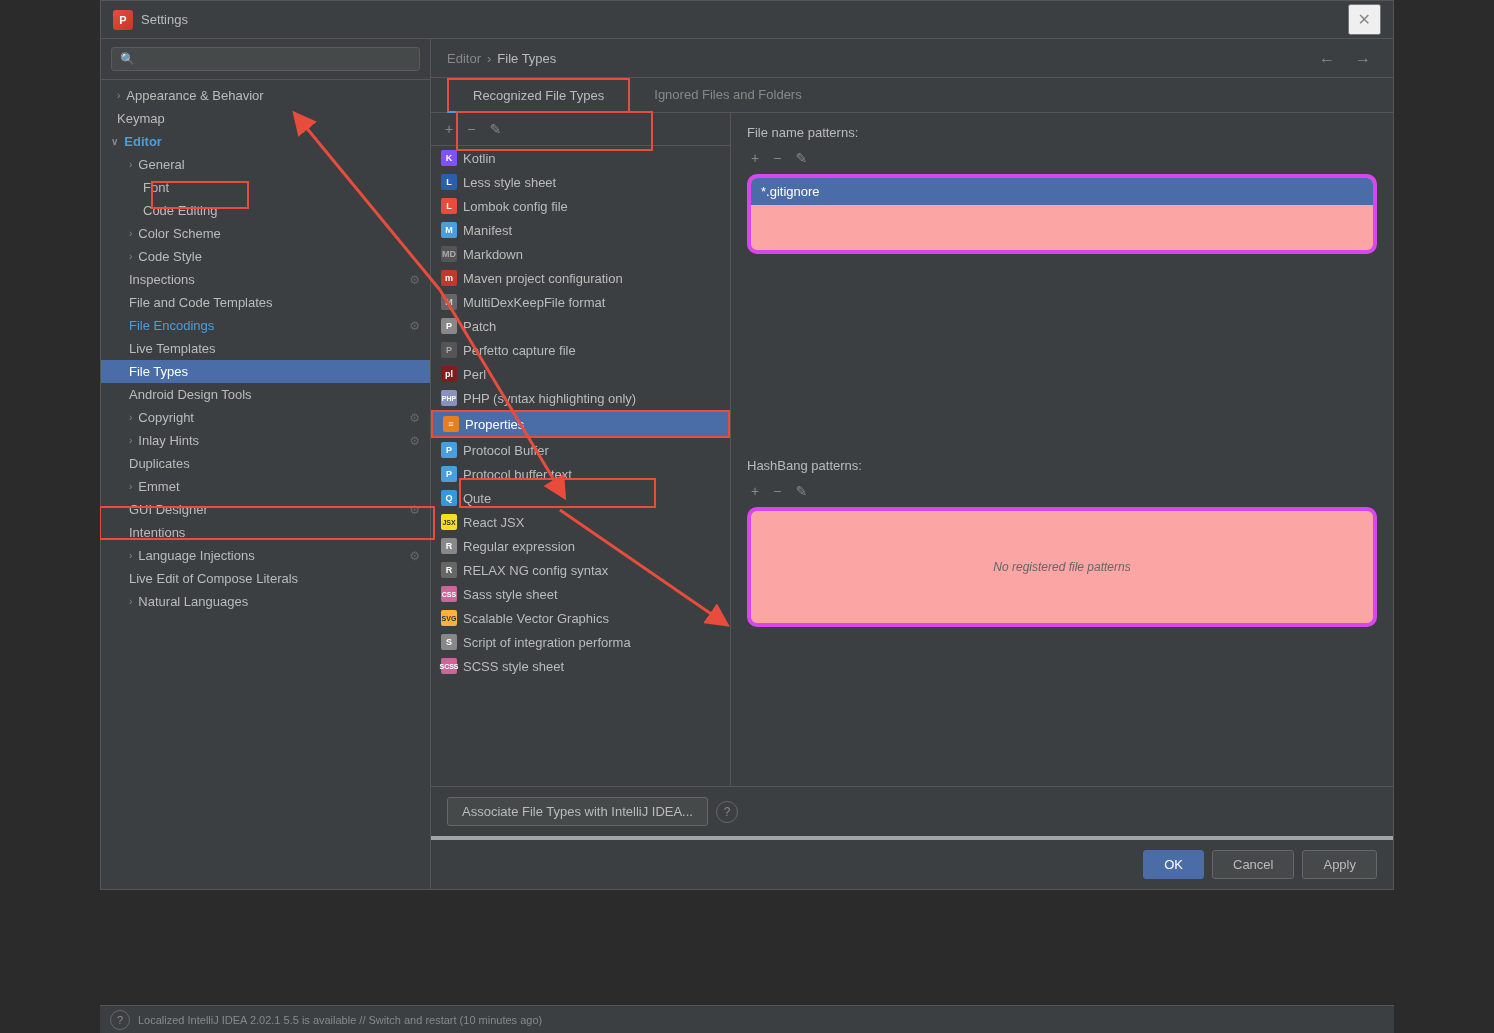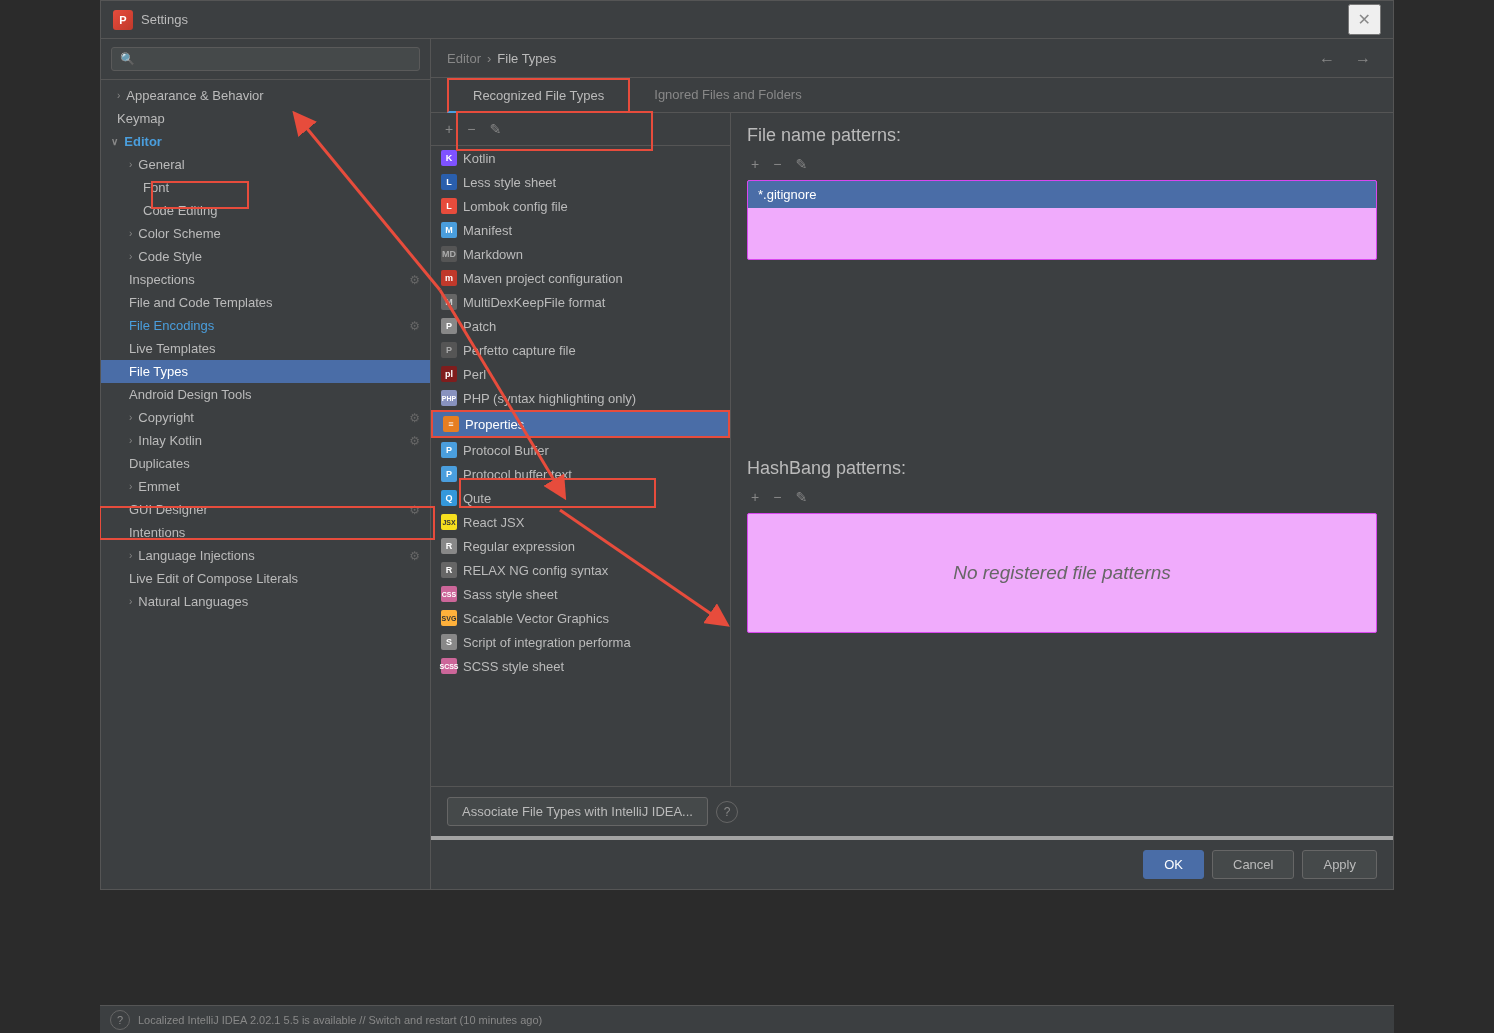--- a/index.html
+++ b/index.html
@@ -237,55 +237,55 @@
       display: flex;
       flex-direction: column;
       padding: 12px 16px;
       gap: 16px;
       overflow: hidden;
     }
     .patterns-section {
       flex: 1;
     }
     .section-title {
-      font-size: 18px;
+      font-size: 13px;
       color: #bbbbbb;
       margin-bottom: 8px;
     }
     .patterns-toolbar {
       display: flex;
       gap: 6px;
       margin-bottom: 6px;
     }
     .pattern-list {
-      border: 1px solid #d946ef;
-      background: #f0abfc;
+      border: 4px solid #d946ef;
+      background: #fca5a5;
       min-height: 80px;
-      border-radius: 2px;
+      border-radius: 10px;
       overflow: hidden;
     }
     .pattern-item {
       padding: 6px 10px;
       color: #bbbbbb;
       font-size: 13px;
       cursor: pointer;
     }
     .pattern-item.selected {
       background: #4a6da7;
       color: #fff;
     }
     .hashbang-section {
       flex: 1;
     }
     .no-patterns-text {
       color: #666;
       font-style: italic;
       padding: 20px 10px;
       text-align: center;
-      font-size: 19px;
+      font-size: 12px;
     }
     
     .bottom-bar {
       padding: 10px 16px;
       border-top: 1px solid #555;
       display: flex;
       align-items: center;
       gap: 8px;
     }
     .associate-btn {
@@ -436,21 +436,21 @@
         <div class="tree-item indent-1" style="display:flex;justify-content:space-between;">
           <div style="display:flex;gap:4px;align-items:center;">
             <span class="arrow">›</span>
             <span>Copyright</span>
           </div>
           <span style="color:#666;font-size:12px;">⚙</span>
         </div>
         <div class="tree-item indent-1" style="display:flex;justify-content:space-between;">
           <div style="display:flex;gap:4px;align-items:center;">
             <span class="arrow">›</span>
-            <span>Inlay Kotlin</span>
+            <span>Inlay Hints</span>
           </div>
           <span style="color:#666;font-size:12px;">⚙</span>
         </div>
         <div class="tree-item indent-1">
           <span>Duplicates</span>
         </div>
         <div class="tree-item indent-1">
           <span class="arrow">›</span>
           <span>Emmet</span>
         </div>

